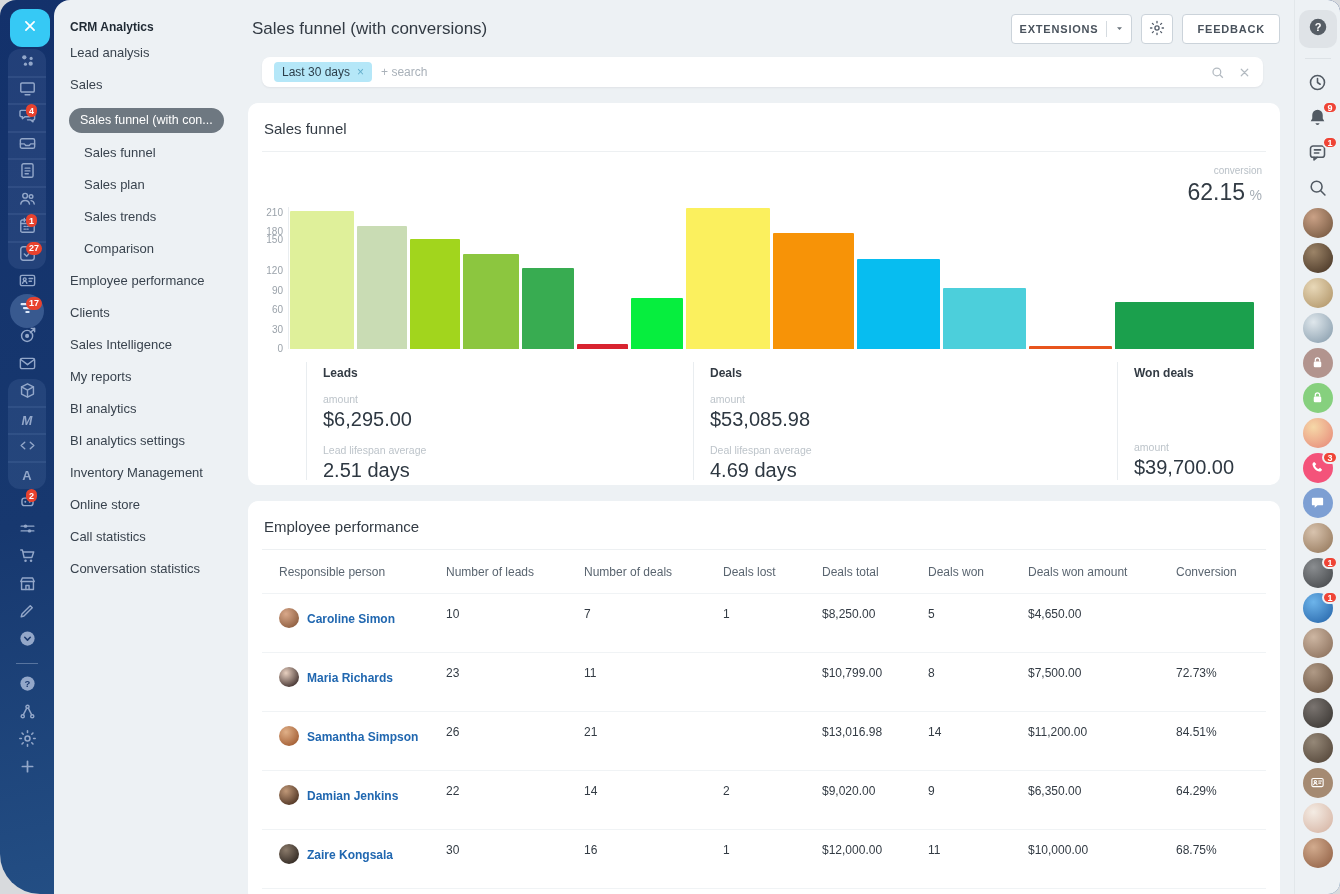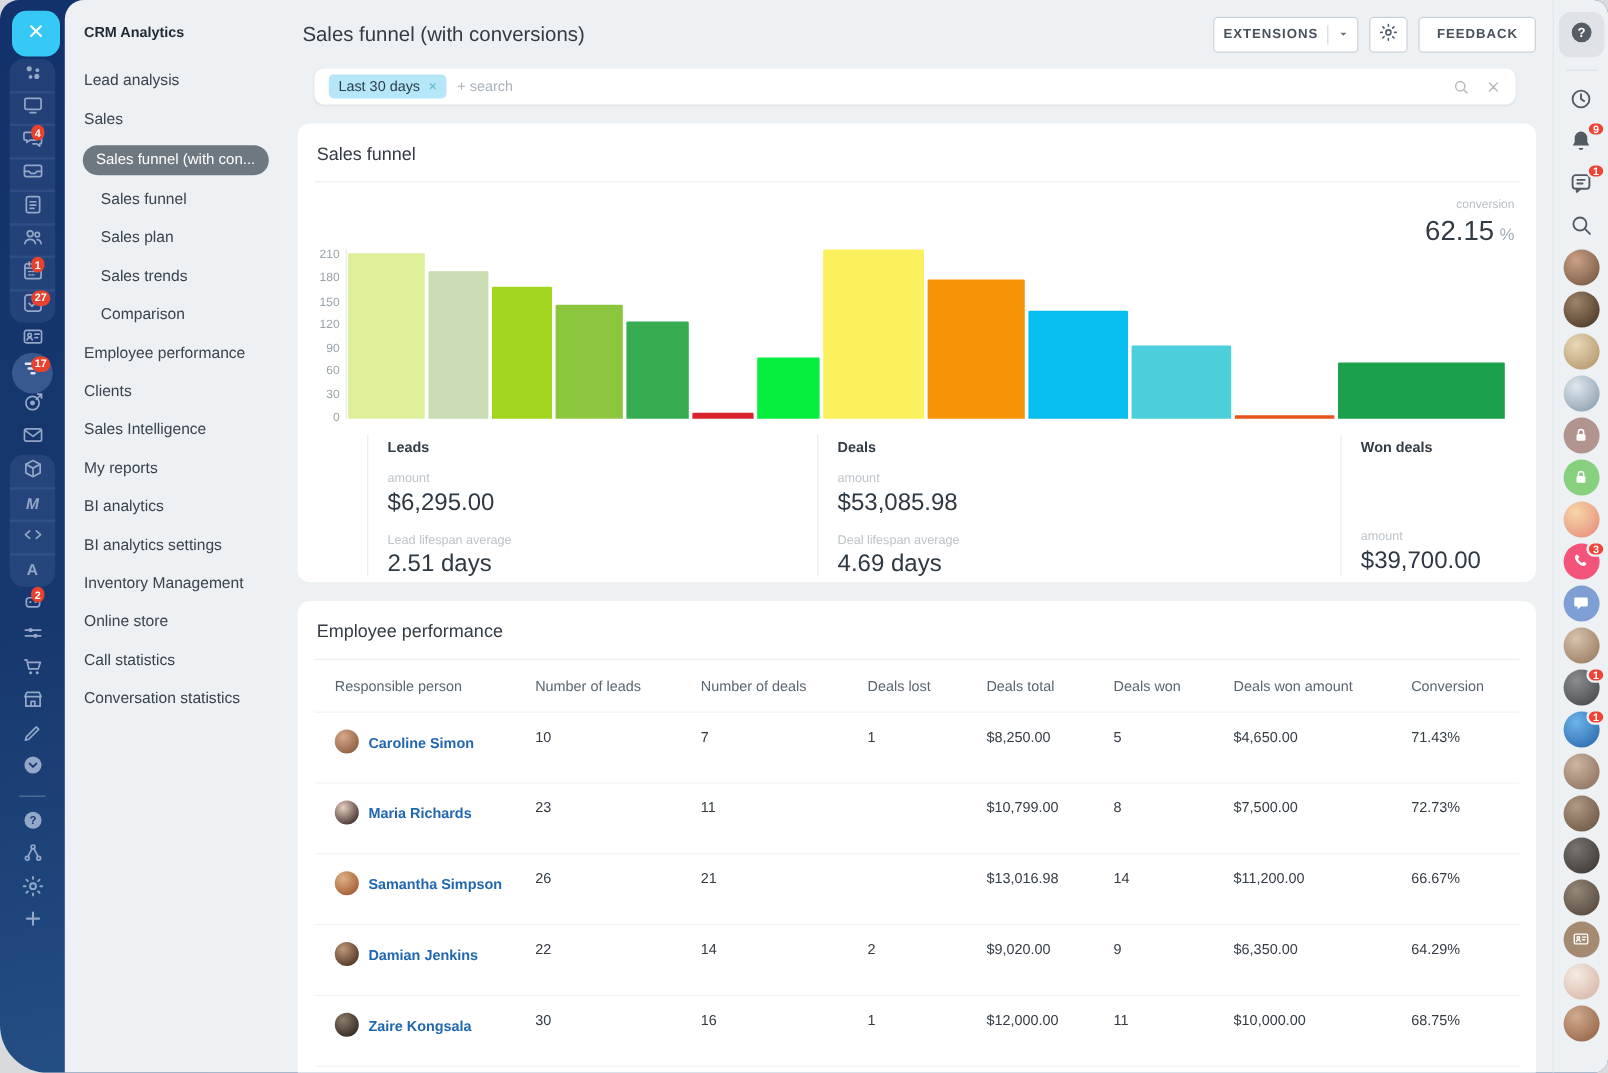--- a/index.html
+++ b/index.html
@@ -28,21 +28,21 @@
        border-radius:8px;height:13px;min-width:8px;padding:0 3px;display:flex;align-items:center;justify-content:center;z-index:4;}
   .rail-item.divrow{height:18px;}
   .rail-div{width:22px;height:1px;background:rgba(200,215,235,.35);}
 
   
   .panel{position:absolute;left:54px;top:0;right:0;bottom:0;background:#edf1f4;border-radius:16px 0 0 0;display:flex;}
 
   
   .nav{width:192px;padding:20px 0 0 16px;flex:none;}
   .nav-title{font-size:12px;font-weight:bold;color:#1f2933;}
-  .nav-list{margin-top:26px;}
+  .nav-list{margin-top:12px;}
   .nav-item{font-size:13px;color:#39434e;line-height:13px;margin-bottom:19px;cursor:pointer;}
   .nav-item.lvl2{padding-left:14px;}
   .nav-item.pill{display:inline-block;background:#6e7881;color:#fff;border-radius:14px;
        padding:6px 11px;font-size:12.5px;line-height:12.5px;margin:-3px 0 13px -1px;}
 
   
   .main{flex:1;min-width:0;padding:0 14px 0 2px;}
   .main-header{height:57px;display:flex;align-items:center;justify-content:space-between;padding-left:4px;}
   .page-title{font-size:17px;color:#333b44;}
   .actions{display:flex;gap:9px;align-items:center;}
@@ -75,21 +75,21 @@
   .conv-row{margin-top:3px;}
   .conv-v{font-size:23px;color:#323b44;}
   .conv-u{font-size:14px;color:#a6aeb6;}
   .plot{position:relative;margin:55px 6px 0 26px;height:142px;border-left:1px solid #e9edf0;}
   .plot .tick{position:absolute;left:-32px;width:26px;text-align:right;font-size:10px;color:#9aa2aa;}
   .bar{position:absolute;bottom:0;border-radius:1px 1px 0 0;}
   .stats{position:relative;height:118px;margin-top:13px;}
   .stat{position:absolute;top:0;height:100%;border-left:1px solid #e9edf0;padding-left:16px;
        display:flex;flex-direction:column;min-width:170px;}
   .stat:nth-child(1){left:44px;}
-  .stat:nth-child(2){left:419px;}
+  .stat:nth-child(2){left:431px;}
   .stat:nth-child(3){left:855px;}
   .stat-name{font-size:12px;font-weight:bold;color:#333b44;margin-top:4px;}
   .sg{margin-top:13px;}
   .sg .k{font-size:10.5px;color:#bdc4ca;}
   .sg .v{font-size:20px;color:#2e3842;margin-top:3px;}
   .stat:nth-child(3) .sg{margin-top:auto;margin-bottom:1px;}
 
   
   .tcard{margin-top:16px;min-height:381px;padding-bottom:0;}
   .tgrid{display:grid;grid-template-columns:167px 138px 139px 99px 106px 100px 148px 1fr;padding-left:17px;}
@@ -480,21 +480,21 @@
             <span class="conv-u">%</span>
           </div>
         </div>
 
         <div class="plot" id="plot">
             <span class="tick" style="bottom: -5px;">0</span>
             <span class="tick" style="bottom: 14.4521px;">30</span>
             <span class="tick" style="bottom: 33.9041px;">60</span>
             <span class="tick" style="bottom: 53.3562px;">90</span>
             <span class="tick" style="bottom: 72.8082px;">120</span>
-            <span class="tick" style="bottom: 91px;">150</span>
+            <span class="tick" style="bottom: 104px;">150</span>
             <span class="tick" style="bottom: 111.712px;">180</span>
             <span class="tick" style="bottom: 131.164px;">210</span>
             <div class="bar" style="left: 1px; width: 64px; height: 138px; background: rgb(223, 240, 154);"></div>
             <div class="bar" style="left: 68px; width: 50px; height: 123px; background: rgb(201, 220, 180);"></div>
             <div class="bar" style="left: 121px; width: 50px; height: 110px; background: rgb(162, 213, 29);"></div>
             <div class="bar" style="left: 174px; width: 56px; height: 95px; background: rgb(140, 198, 63);"></div>
             <div class="bar" style="left: 233px; width: 52px; height: 81px; background: rgb(56, 172, 81);"></div>
             <div class="bar" style="left: 288px; width: 51px; height: 5px; background: rgb(216, 35, 47);"></div>
             <div class="bar" style="left: 342px; width: 52px; height: 51px; background: rgb(6, 238, 62);"></div>
             <div class="bar" style="left: 397px; width: 84px; height: 141px; background: rgb(251, 240, 94);"></div>
@@ -569,21 +569,20 @@
             <div class="name-cell">
               <span class="t-avatar" style="background: radial-gradient(circle at 35% 30%, rgb(217, 168, 138) 0%, rgb(138, 90, 60) 85%);"></span>
               <span class="t-name">Caroline Simon</span>
             </div>
             <div class="tcell">10</div>
             <div class="tcell">7</div>
             <div class="tcell">1</div>
             <div class="tcell">$8,250.00</div>
             <div class="tcell">5</div>
             <div class="tcell">$4,650.00</div>
-            <div class="tcell">71.43%</div>
           </div>
 
           <div class="tgrid trow">
             <div class="name-cell">
               <span class="t-avatar" style="background: radial-gradient(circle at 35% 30%, rgb(232, 208, 192) 0%, rgb(58, 42, 40) 85%);"></span>
               <span class="t-name">Maria Richards</span>
             </div>
             <div class="tcell">23</div>
             <div class="tcell">11</div>
             <div class="tcell"></div>
@@ -597,21 +596,21 @@
             <div class="name-cell">
               <span class="t-avatar" style="background: radial-gradient(circle at 35% 30%, rgb(224, 176, 136) 0%, rgb(160, 90, 48) 85%);"></span>
               <span class="t-name">Samantha Simpson</span>
             </div>
             <div class="tcell">26</div>
             <div class="tcell">21</div>
             <div class="tcell"></div>
             <div class="tcell">$13,016.98</div>
             <div class="tcell">14</div>
             <div class="tcell">$11,200.00</div>
-            <div class="tcell">66.67%</div>
+            <div class="tcell">84.51%</div>
           </div>
 
           <div class="tgrid trow">
             <div class="name-cell">
               <span class="t-avatar" style="background: radial-gradient(circle at 35% 30%, rgb(192, 152, 120) 0%, rgb(74, 48, 32) 85%);"></span>
               <span class="t-name">Damian Jenkins</span>
             </div>
             <div class="tcell">22</div>
             <div class="tcell">14</div>
             <div class="tcell">2</div>

